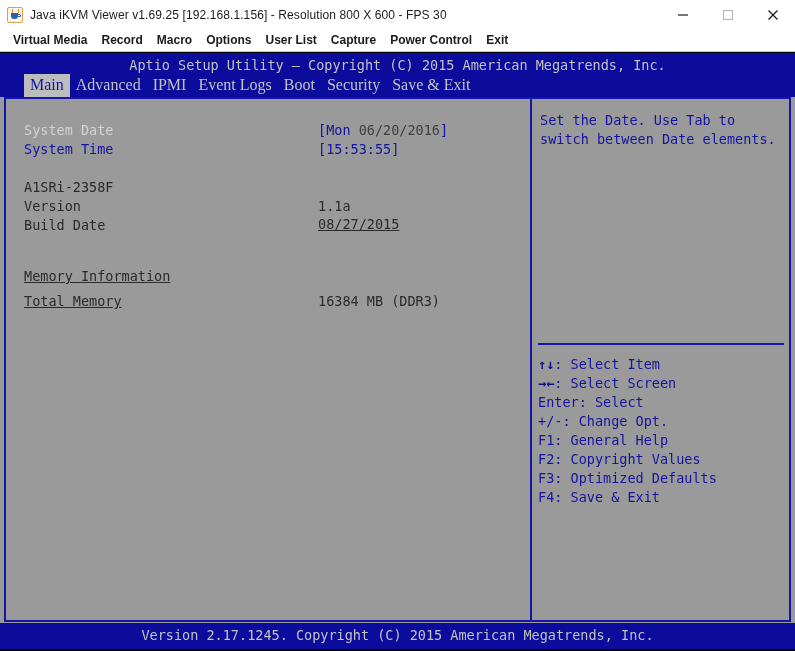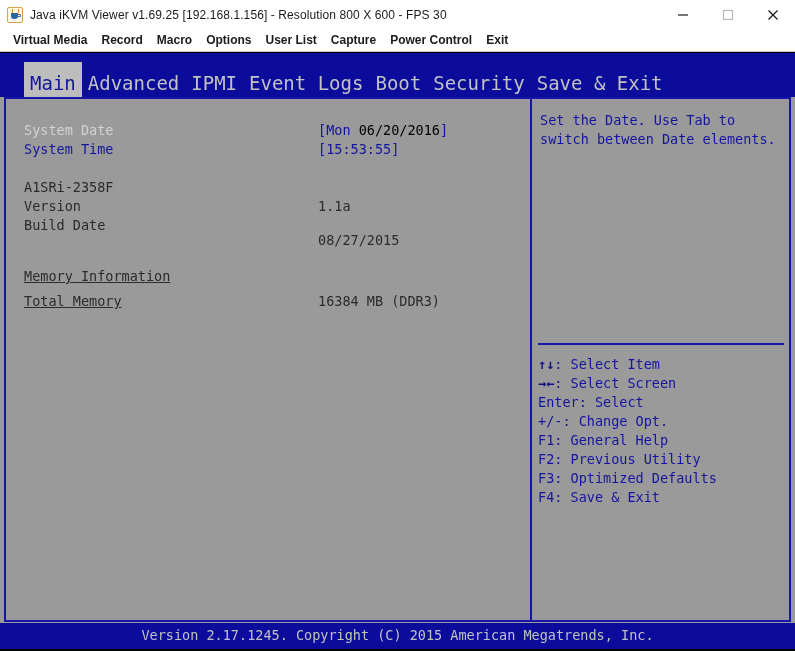--- a/index.html
+++ b/index.html
@@ -128,24 +128,25 @@
     white-space: nowrap;
   }
   .tabs {
     position: absolute;
     left: 24px; top: 23px;
     display: flex;
     align-items: flex-end;
     height: 21px;
   }
   .tab {
-    font-size: 19px;
+    font-size: 16px;
     color: #c2c2c2;
-    padding: 10px 6px 3px 6px;
-    white-space: nowrap;
+    padding: 2px 6px 3px 6px;
+    white-space: nowrap;
+    font-family: Liberation Serif, serif;
   }
   .tab.active {
     background: #bdbdbd;
     color: #1414a0;
   }
 
   .panes {
     position: absolute;
     left: 4px; top: 44px;
     width: 787px; height: 525px;
@@ -171,21 +172,21 @@
     font-size: 13.5px;
     white-space: pre;
     line-height: 19px;
   }
   .lbl-col { left: 18px; }
   .val-col { left: 312px; }
 
   .c-light  { color: #d2d2d2; }
   .c-blue   { color: #1414a0; }
   .c-dark   { color: #2b2b2b; }
-  .c-white  { color: #000000; }
+  .c-white  { color: #404040; }
 
   
   .right-pane {
     position: absolute;
     left: 526px; top: 0;
     width: 257px; height: 521px;
   }
   .help-text {
     position: absolute;
     left: 8px; top: 12px;
@@ -278,20 +279,21 @@
     <div class="menu-item">Options</div>
     <div class="menu-item">User List</div>
     <div class="menu-item">Capture</div>
     <div class="menu-item">Power Control</div>
     <div class="menu-item">Exit</div>
   </div>
 
   <div class="bios">
 
     <div class="bios-header">
+      <div class="bios-title">Aptio Setup Utility – Copyright (C) 2015 American Megatrends, Inc.</div>
       <div class="tabs">
         <div class="tab active">Main</div>
         <div class="tab">Advanced</div>
         <div class="tab">IPMI</div>
         <div class="tab">Event Logs</div>
         <div class="tab">Boot</div>
         <div class="tab">Security</div>
         <div class="tab">Save &amp; Exit</div>
       </div>
     </div>
@@ -306,39 +308,39 @@
 
         <div class="row lbl-col c-blue" style="top:41px;">System Time</div>
         <div class="row val-col c-blue" style="top:41px;">[15:53:55]</div>
 
         <div class="row lbl-col c-dark" style="top:79px;">A1SRi-2358F</div>
 
         <div class="row lbl-col c-dark" style="top:98px;">Version</div>
         <div class="row val-col c-dark" style="top:98px;">1.1a</div>
 
         <div class="row lbl-col c-dark" style="top:117px;">Build Date</div>
-        <div class="row val-col c-dark" style="top:132px;">08/27/2015</div>
+        <div class="row val-col c-dark" style="top:116px;text-decoration:underline;">08/27/2015</div>
 
         <div class="row lbl-col c-dark" style="top:168px;text-decoration:underline;">Memory Information</div>
 
         <div class="row lbl-col c-dark" style="top:193px;text-decoration:underline;">Total Memory</div>
         <div class="row val-col c-dark" style="top:193px;">16384 MB (DDR3)</div>
 
       </div>
 
       <div class="right-pane">
         <div class="help-text">Set the Date. Use Tab to switch between Date elements.</div>
         <div class="sep-line"></div>
         <div class="legend">
           <div class="legend-row"><span class="keyglyph">↑↓</span><span>: Select Item</span></div>
           <div class="legend-row"><span class="keyglyph">→←</span><span>: Select Screen</span></div>
           <div class="legend-row"><span>Enter</span><span>: Select</span></div>
           <div class="legend-row"><span>+/-</span><span>: Change Opt.</span></div>
           <div class="legend-row"><span>F1</span><span>: General Help</span></div>
-          <div class="legend-row"><span>F2</span><span>: Previous Utility</span></div>
+          <div class="legend-row"><span>F2</span><span>: Copyright Values</span></div>
           <div class="legend-row"><span>F3</span><span>: Optimized Defaults</span></div>
           <div class="legend-row"><span>F4</span><span>: Save &amp; Exit</span></div>
         </div>
       </div>
     </div>
 
     <div class="bios-footer">
       <div class="bios-footer-text">Version 2.17.1245. Copyright (C) 2015 American Megatrends, Inc.</div>
     </div>
     <div class="bios-bottom-black"></div>

